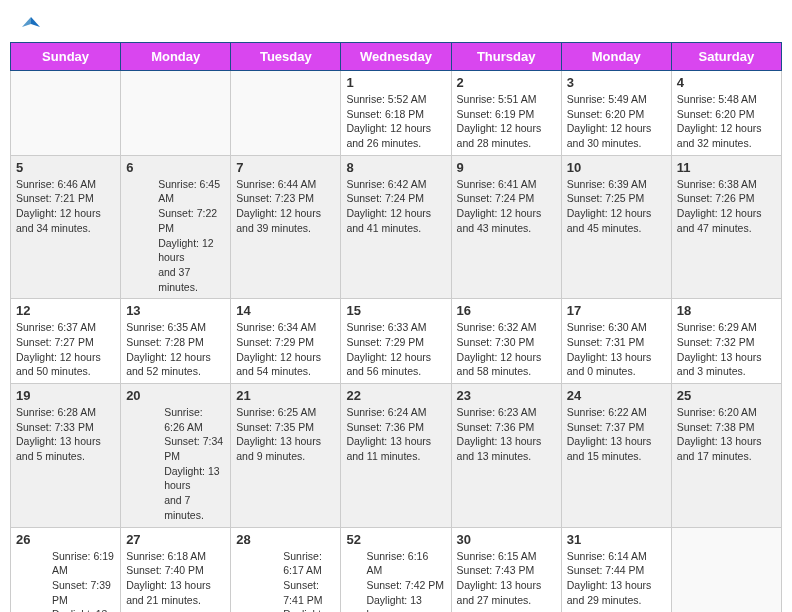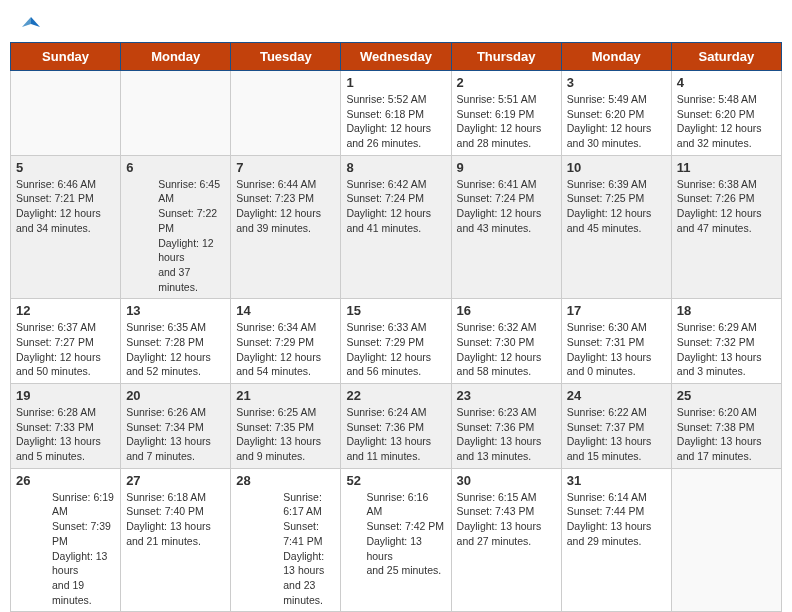--- a/index.html
+++ b/index.html
@@ -33,21 +33,21 @@
     .location-title {
       font-size: 16px;
       color: #555;
     }
     .calendar {
       width: 100%;
       border-collapse: collapse;
       font-size: 11px;
     }
     .calendar th {
-      background-color: #c2410c;
+      background-color: #d946ef;
       color: #fff;
       text-align: center;
       padding: 6px 4px;
       font-size: 13px;
       border: 1px solid #1a4f8a;
     }
     .calendar td {
       border: 1px solid #ccc;
       vertical-align: top;
       padding: 4px 5px;
@@ -244,21 +244,21 @@
       <tr class="row-shade">
         <td>
           <span class="day-number">19</span>
           <div class="day-info" style="white-space: pre-line;">Sunrise: 6:28 AM
 Sunset: 7:33 PM
 Daylight: 13 hours
 and 5 minutes.</div>
         </td>
         <td>
           <span class="day-number">20</span>
-          <div class="day-info" style="white-space: pre-line;">Sunrise: 6:26 AM
+          <div class="day-info" style="white-space: pre-line; margin-left: 38px;">Sunrise: 6:26 AM
 Sunset: 7:34 PM
 Daylight: 13 hours
 and 7 minutes.</div>
         </td>
         <td>
           <span class="day-number">21</span>
           <div class="day-info" style="white-space: pre-line;">Sunrise: 6:25 AM
 Sunset: 7:35 PM
 Daylight: 13 hours
 and 9 minutes.</div>

